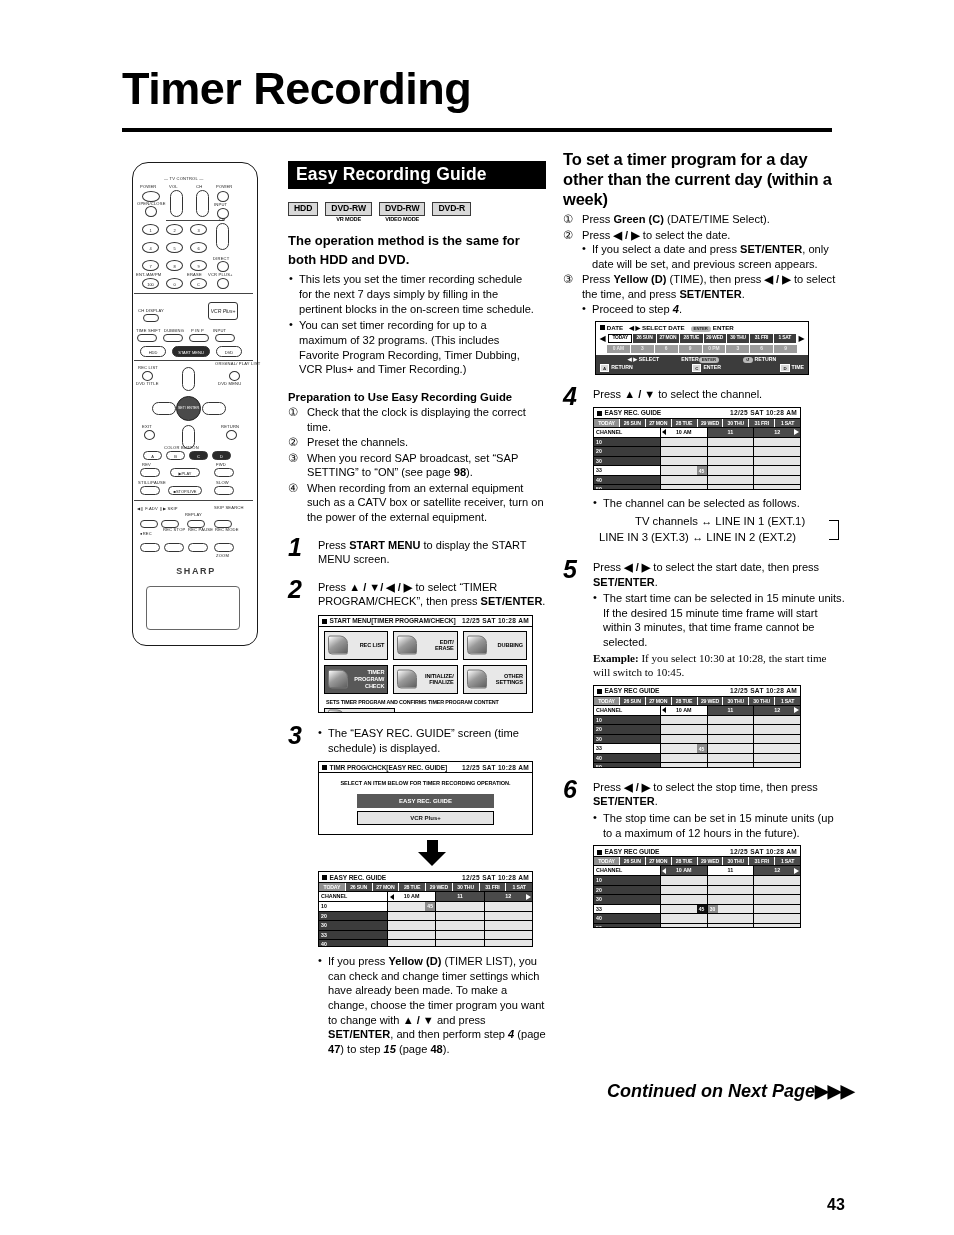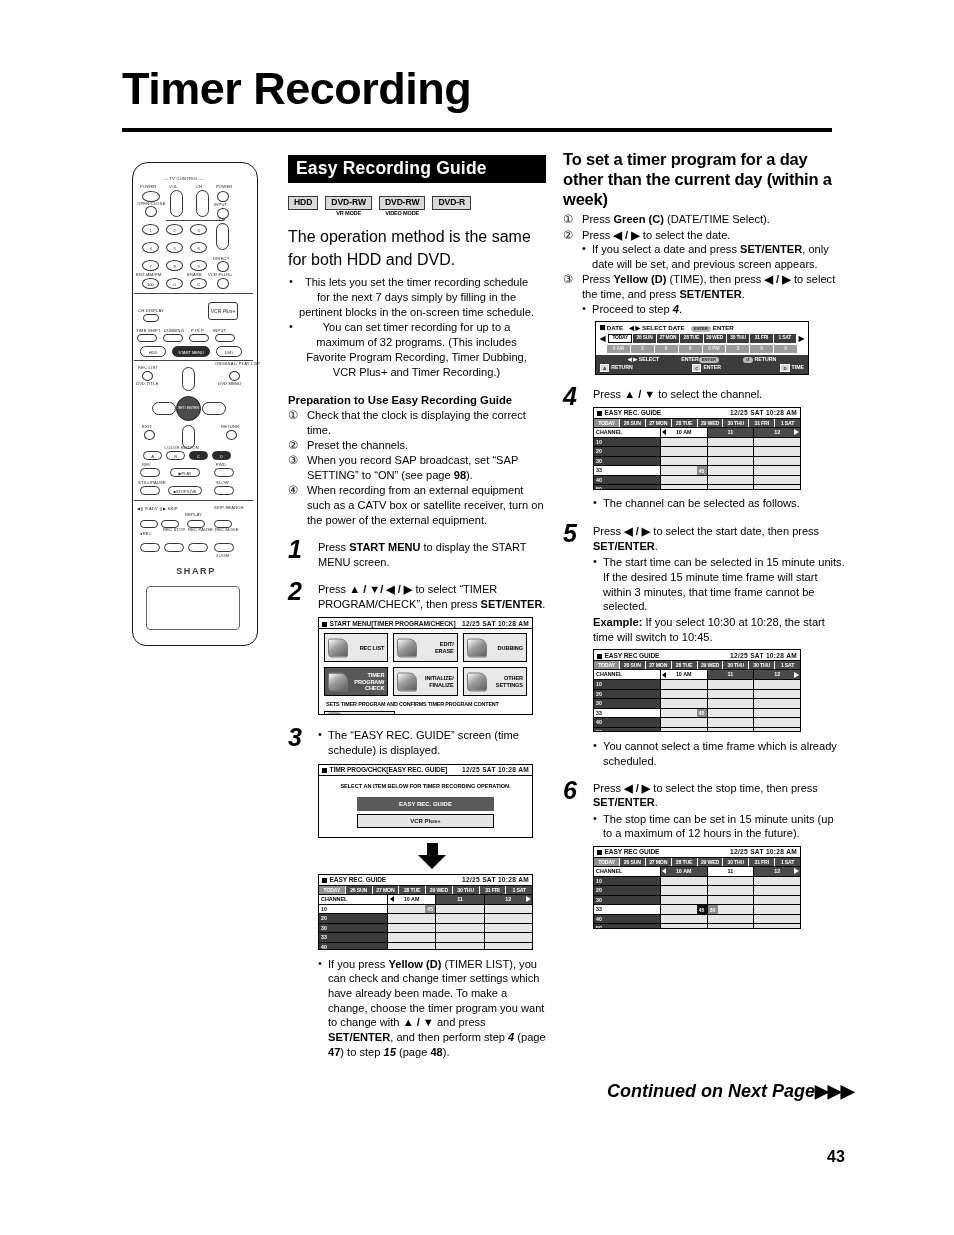--- a/index.html
+++ b/index.html
@@ -96,21 +96,21 @@
     font-size: 9px;
     font-weight: bold;
     letter-spacing: 1.6px;
     color: #3a3a3a;
   }
 
   
   .mid-col {
     position: absolute;
     left: 288px;
-    top: 155px;
+    top: 161px;
     width: 258px;
   }
   .blackbar {
     background: #000;
     color: #fff;
     font-size: 17.5px;
     font-weight: bold;
     padding: 3px 8px 4px 8px;
     letter-spacing: 0.2px;
   }
@@ -131,30 +131,29 @@
     line-height: 1.15;
     letter-spacing: -0.1px;
   }
   .badge-sub {
     font-size: 5.6px;
     font-weight: bold;
     letter-spacing: -0.2px;
     margin-top: 0.5px;
   }
   .sub-head {
-    font-size: 16px;
-    font-weight: normal;
+    font-size: 13px;
+    font-weight: bold;
     line-height: 1.42;
     margin-top: 10px;
   }
   ul.bullets {
     margin: 3px 12px 0 0;
     padding-left: 0;
     list-style: none;
-    text-align: center;
   }
   ul.bullets li {
     position: relative;
     padding-left: 11px;
     font-size: 11.1px;
     line-height: 1.34;
     margin-bottom: 1px;
   }
   ul.bullets li:before {
     content: "\2022";
@@ -555,21 +554,21 @@
     font-weight: bold;
     font-style: italic;
   }
   .continued .tri {
     font-style: normal;
     letter-spacing: -1px;
   }
   .pagenum {
     position: absolute;
     left: 827px;
-    top: 1148px;
+    top: 1196px;
     font-size: 16px;
     font-weight: bold;
   }
   .nowrap { white-space: nowrap; }
 </style>
 </head>
 <body>
 
 <div class="page">
 
@@ -1062,29 +1061,34 @@
         <div class="erg-row">
             <div class="chn">50</div>
             <div class="slot"></div>
             <div class="slot"></div>
             <div class="slot"></div>
           </div>
 
       </div>
 
       <div class="step-note" style="margin-top:6px;">The channel can be selected as follows.</div>
+      <div class="chan-map">
+        <div class="l1">TV channels ↔ LINE IN 1 (EXT.1)</div>
+        <div>LINE IN 3 (EXT.3) ↔ LINE IN 2 (EXT.2)</div>
+        <div class="bracket"></div>
+      </div>
     </div>
 
     <div class="step" style="margin-top:14px;">
       <div class="step-num">5</div>
       <div class="step-text">
         <span class="reg">Press </span><span>◀ / ▶</span><span class="reg"> to select the start date, then press </span><span>SET/ENTER</span><span class="reg">.</span>
       </div>
       <div class="step-note">The start time can be selected in 15 minute units. If the desired 15 minute time frame will start within 3 minutes, that time frame cannot be selected.</div>
-      <div style="font-size:11.1px;line-height:1.32;margin-top:1px;">
+      <div style="font-size:11.1px;line-height:1.32;margin-top:1px;font-family:Liberation Serif, serif;">
         <b>Example:</b><span> If you select 10:30 at 10:28, the start time will switch to 10:45.</span>
       </div>
 
       <div class="osd" style="width:206px;margin-top:5px;height:81px;">
         <div class="osd-title">
           <span><span class="sq"></span><span>EASY REC GUIDE</span></span>
           <span class="clock">12/25 SAT 10:28 AM</span>
         </div>
         <div class="erg-days">
           <div class="today">TODAY</div>
@@ -1136,21 +1140,20 @@
           </div>
         <div class="erg-row">
             <div class="chn">50</div>
             <div class="slot"></div>
             <div class="slot"></div>
             <div class="slot"></div>
           </div>
 
       </div>
 
-      <div class="step-note" style="margin-top:7px;">You cannot select a time frame which is already scheduled.</div>
     </div>
 
     <div class="step" style="margin-top:12px;">
       <div class="step-num">6</div>
       <div class="step-text">
         <span class="reg">Press </span><span>◀ / ▶</span><span class="reg"> to select the stop time, then press </span><span>SET/ENTER</span><span class="reg">.</span>
       </div>
       <div class="step-note">The stop time can be set in 15 minute units (up to a maximum of 12 hours in the future).</div>
 
       <div class="osd" style="width:206px;margin-top:5px;height:81px;">

